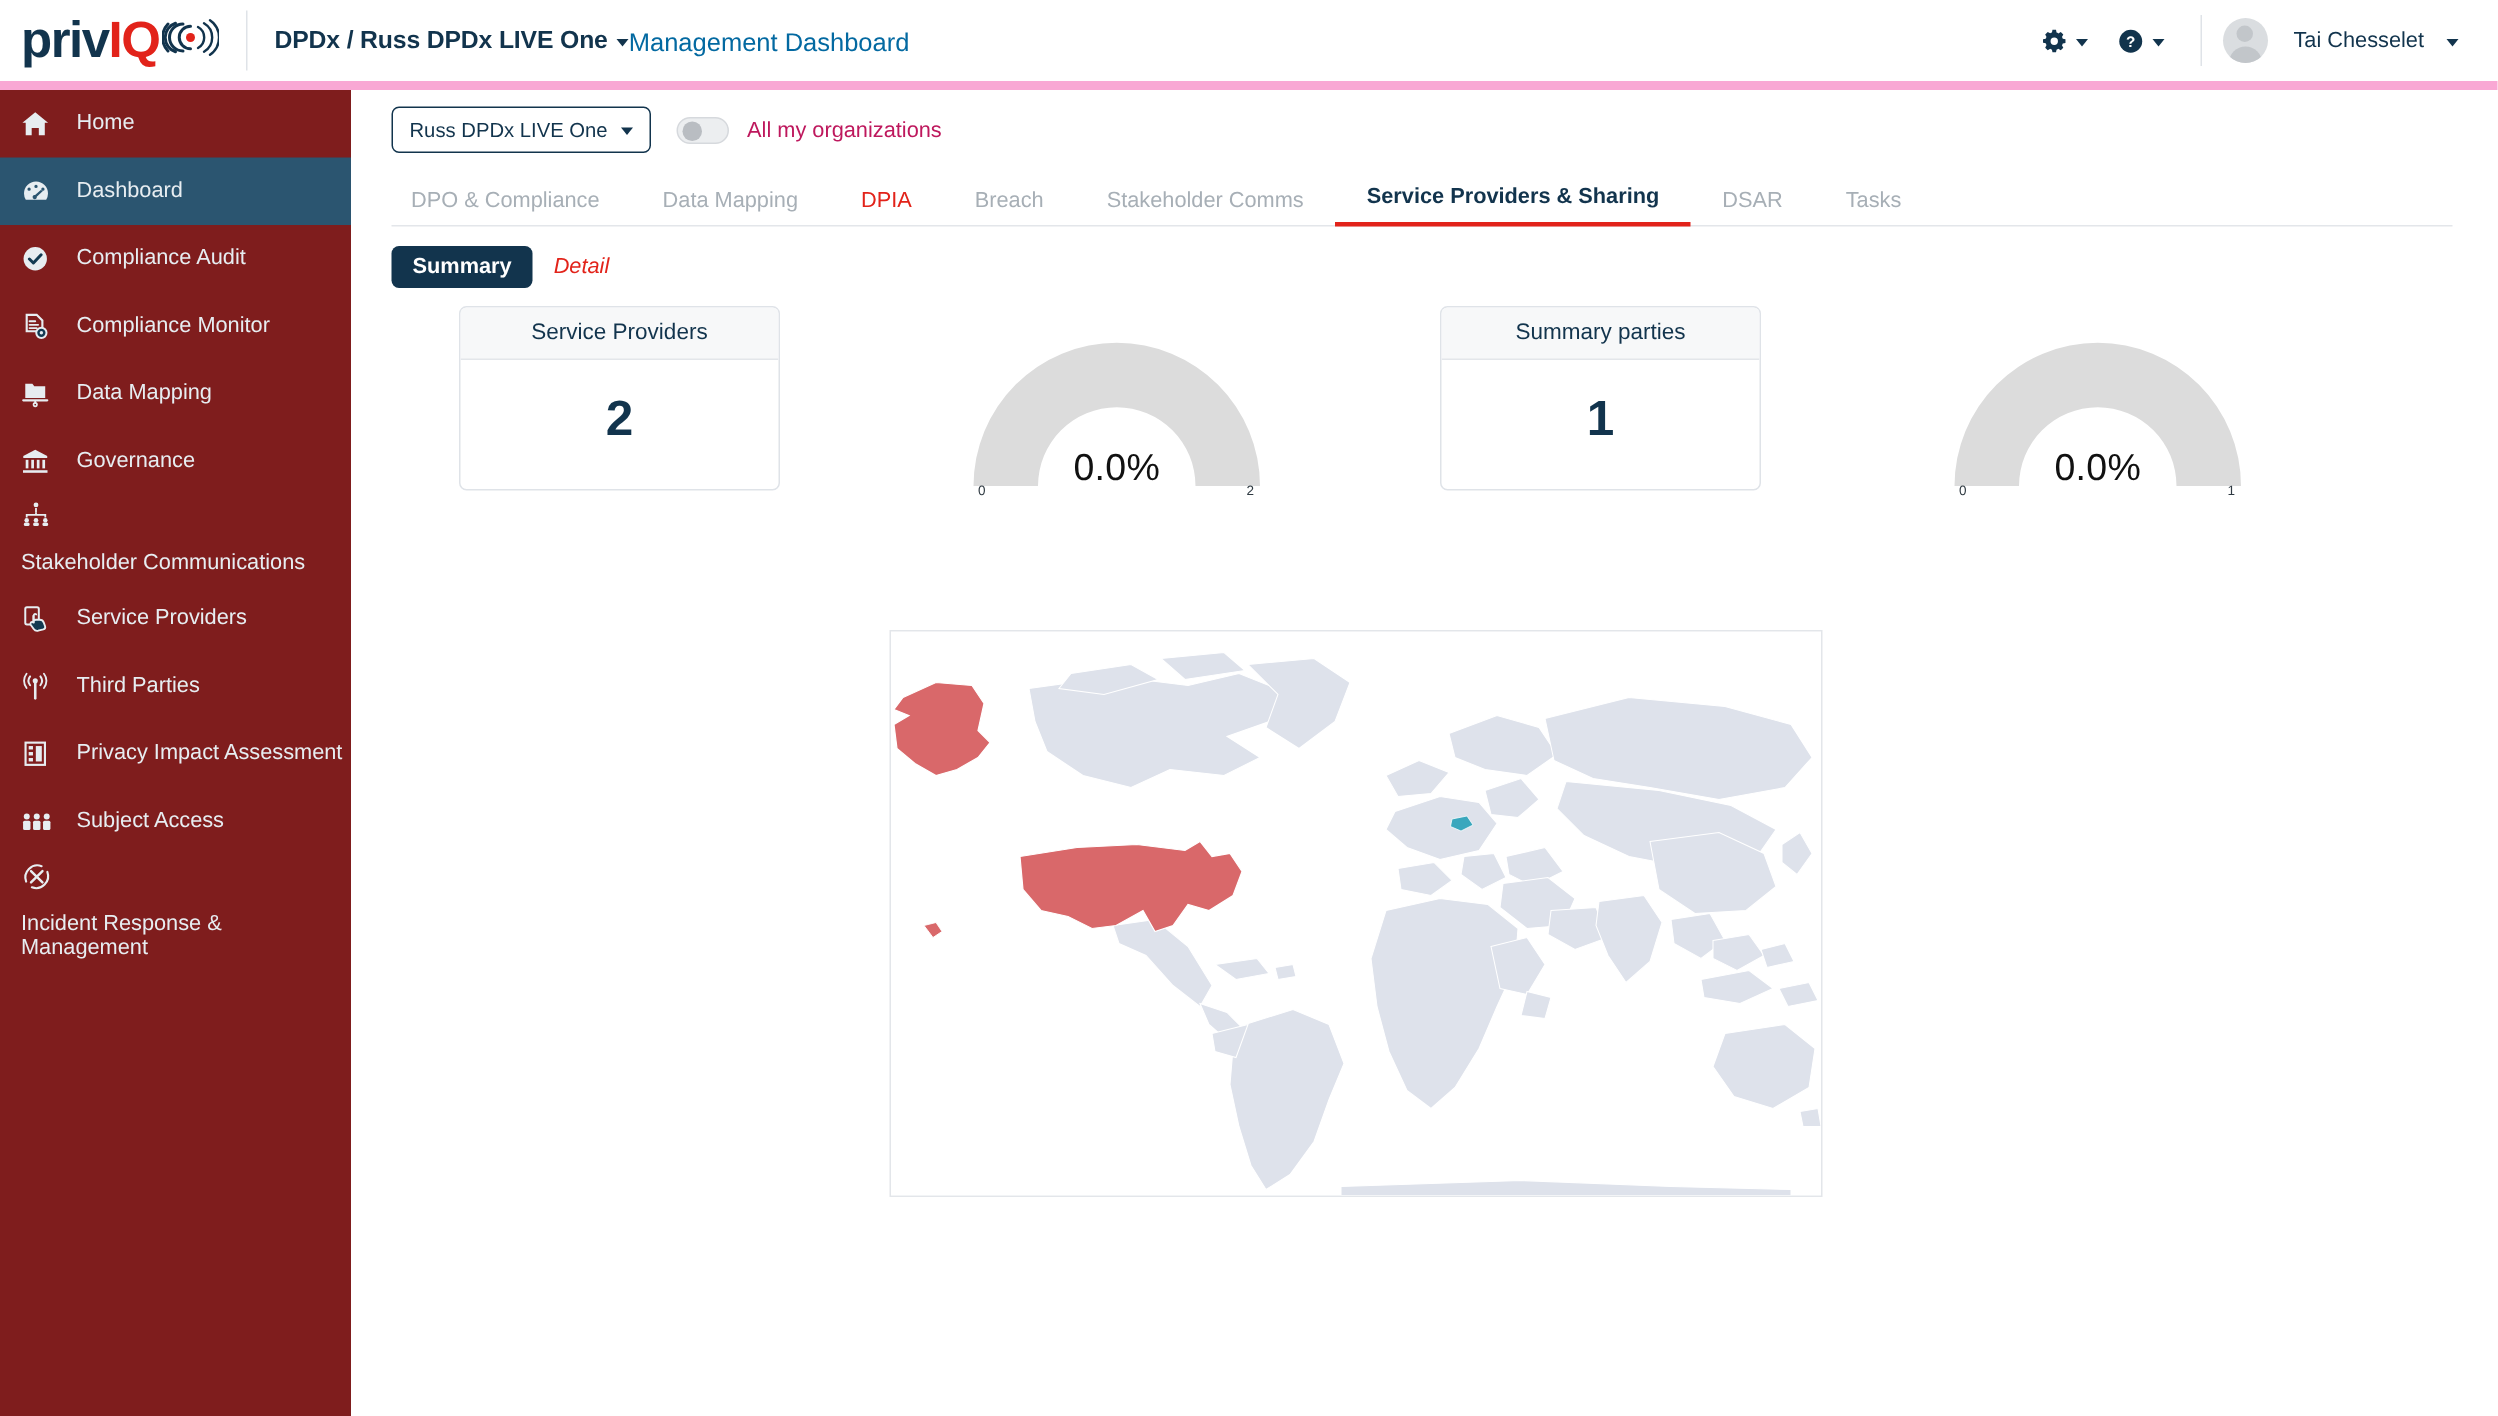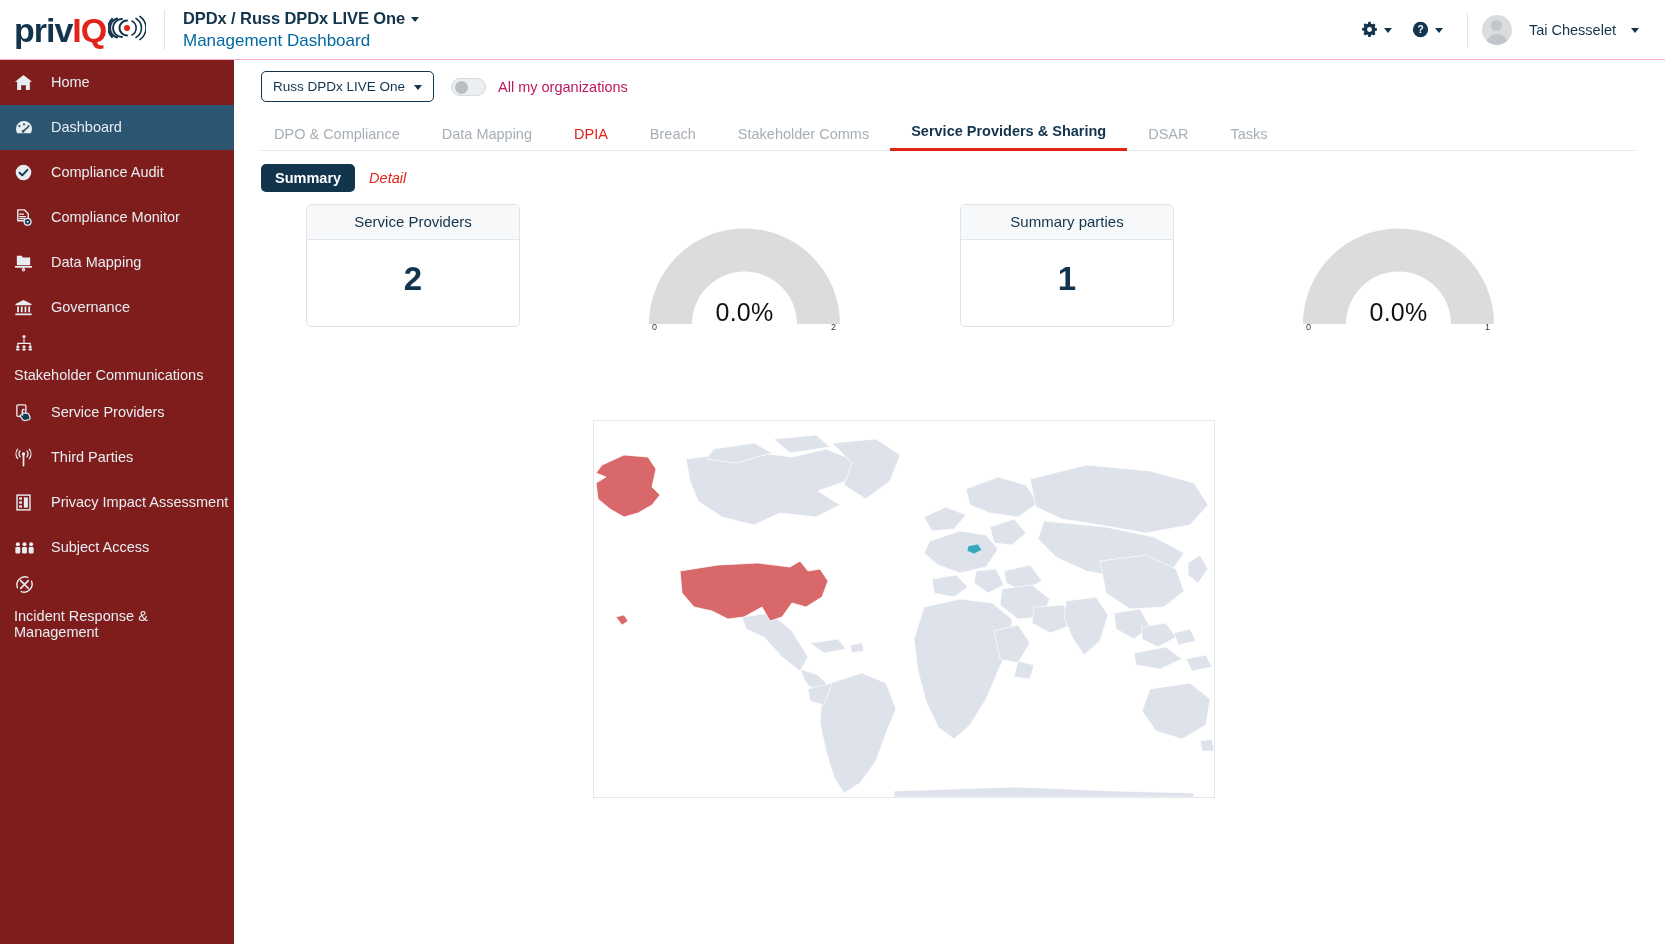--- a/index.html
+++ b/index.html
@@ -7,35 +7,35 @@
     width: 1665px; height: 944px;
     font-family: "Liberation Sans", sans-serif;
     background: #ffffff;
     overflow: hidden;
   }
 
   
   #top-header {
     position: absolute; left: 0; top: 0; width: 1665px; height: 60px;
     background: #ffffff;
-    border-bottom: 1px solid #f9a8d4;
+    border-bottom: 6px solid #f9a8d4;
     display: flex; align-items: center;
   }
   #logo-block { width: 158px; padding-left: 14px; display:flex; align-items:center; }
   .logo-text {
     font-size: 34px; font-weight: 700; letter-spacing: -1px;
     color: #12344d; line-height: 1;
   }
   .logo-text .iq { color: #e2231a; }
   .logo-fp { margin-left: 2px; display:inline-block; }
 
   #header-divider {
     width: 1px; height: 40px; background: #dfe3e8; margin: 0 18px 0 6px;
   }
-  #org-title-block { display: flex; flex-direction: column; justify-content: center; }
+  #org-title-block { display: flex; flex-direction: row; justify-content: center; }
   #org-title {
     font-size: 16.5px; font-weight: 700; color: #12344d; letter-spacing: -.1px;
     display:flex; align-items:center; gap:6px;
   }
   #org-subtitle { font-size: 17px; color: #0369a1; margin-top: 3px; }
 
   .caret {
     display:inline-block; width:0; height:0;
     border-left: 4.5px solid transparent; border-right: 4.5px solid transparent;
     border-top: 5px solid currentColor;

